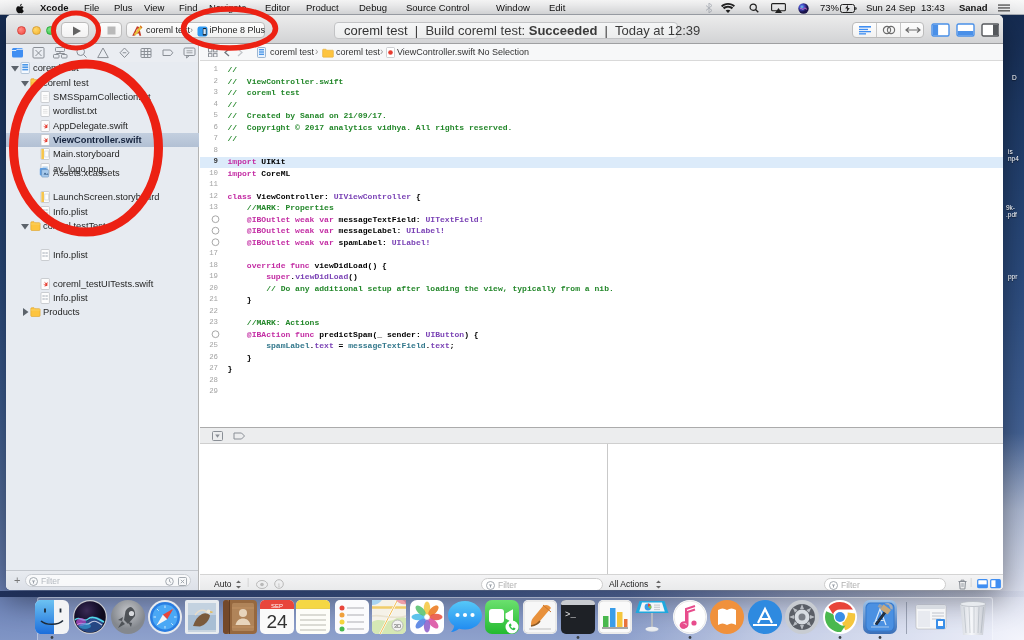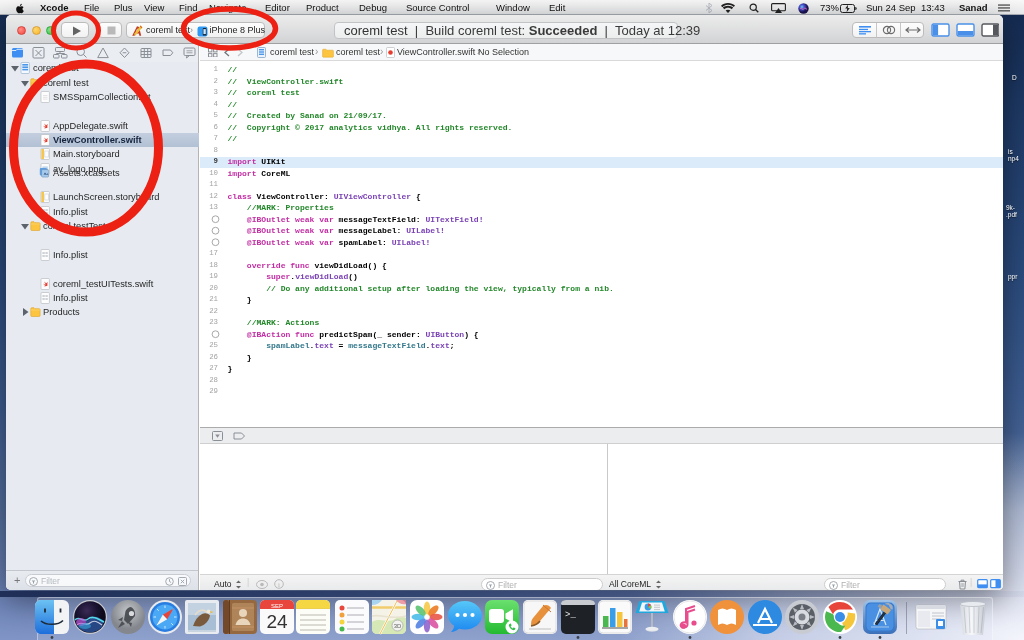--- a/index.html
+++ b/index.html
@@ -274,20 +274,26 @@
             <use href="#i-folder"></use>
           </svg>
           <span style="position:absolute;left:37px">coreml test</span>
         </div>
       <div class="row" style="top:28.7px">
           <svg style="position:absolute;left:34px;top:1px" width="11" height="12">
             <use href="#i-doc"></use>
           </svg>
           <span style="position:absolute;left:47px">SMSSpamCollection.txt</span>
         </div>
+      <div class="row" style="top:43.05px">
+          <svg style="position:absolute;left:34px;top:1px" width="11" height="12">
+            <use href="#i-doc"></use>
+          </svg>
+          <span style="position:absolute;left:47px">wordlist.txt</span>
+        </div>
       <div class="row" style="top:57.4px">
           <svg style="position:absolute;left:34px;top:1px" width="11" height="12">
             <use href="#i-swift"></use>
           </svg>
           <span style="position:absolute;left:47px">AppDelegate.swift</span>
         </div>
       <div class="row sel" style="top:71.75px">
           <svg style="position:absolute;left:34px;top:1px" width="11" height="12">
             <use href="#i-swift"></use>
           </svg>
@@ -479,21 +485,21 @@
             <circle cx="6" cy="4.5" r="1.8" fill="#b9b9b9"></circle>
           </svg>
         <svg style="position:absolute;left:74px;top:4px" width="10" height="10">
             <circle cx="5" cy="5" r="4.3" fill="none" stroke="#b9b9b9" stroke-width="1"></circle>
             <text x="5" y="7.6" text-anchor="middle" font-size="7" fill="#b9b9b9" font-family="Liberation Serif">i</text>
           </svg>
         <div class="ffield" style="left:281px;top:2.5px;width:122px"><svg style="position:absolute;left:4px;top:2px" width="9" height="9">
               <circle cx="4.5" cy="4.5" r="4" fill="none" stroke="#9aa0a8" stroke-width=".9"></circle>
               <path d="M2.8 3.6h3.4L5 5v1.4H4V5z" fill="#9aa0a8"></path>
             </svg><span style="margin-left:16px">Filter</span></div>
-        <span style="position:absolute;left:409px;top:3.5px;color:#222">All CoreML</span>
+        <span style="position:absolute;left:409px;top:3.5px;color:#222">All Actions</span>
         <svg style="position:absolute;left:455px;top:5px" width="7" height="9">
             <path d="M3.5 0.5 6 3H1zM3.5 8.5 1 6h5z" fill="#666"></path>
           </svg>
         <div class="ffield" style="left:624px;top:2.5px;width:122px"><svg style="position:absolute;left:4px;top:2px" width="9" height="9">
               <circle cx="4.5" cy="4.5" r="4" fill="none" stroke="#9aa0a8" stroke-width=".9"></circle>
               <path d="M2.8 3.6h3.4L5 5v1.4H4V5z" fill="#9aa0a8"></path>
             </svg><span style="margin-left:16px">Filter</span></div>
         <svg style="position:absolute;left:757px;top:3px" width="11" height="12">
             <path d="M2.5 3.5h6l-.6 7.5H3.1z" fill="none" stroke="#8a8f96" stroke-width="1"></path>
             <path d="M1.5 3.5h8M4 3.5V2.2h3v1.3" fill="none" stroke="#8a8f96" stroke-width="1"></path>

